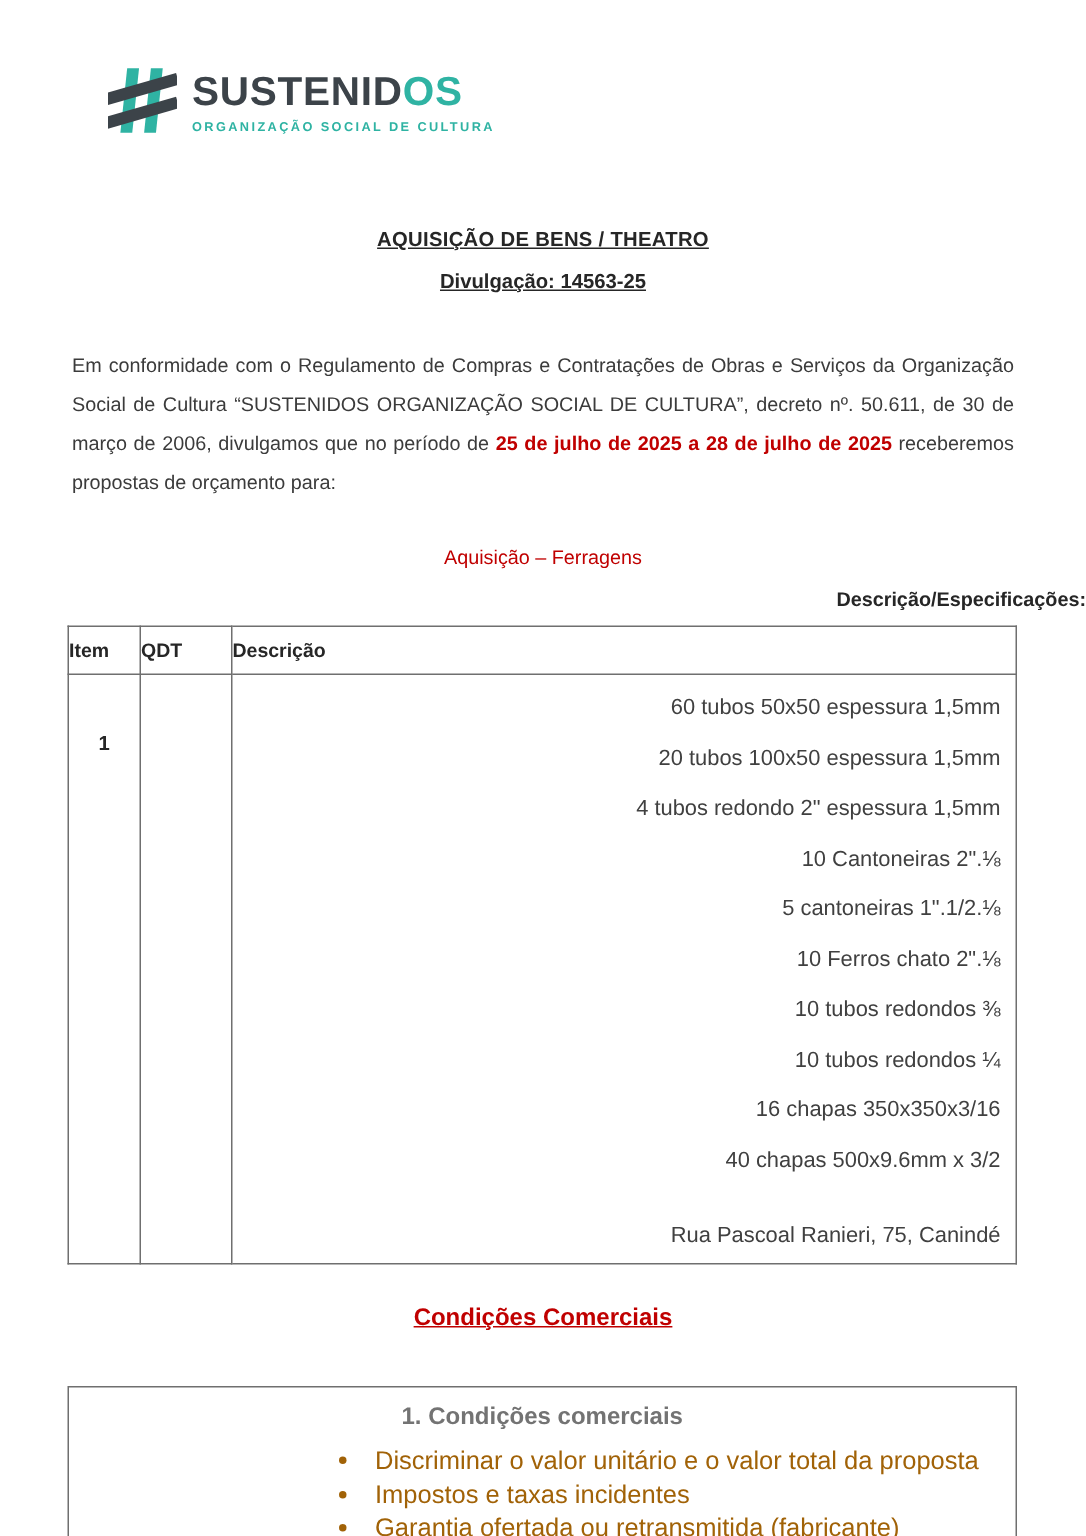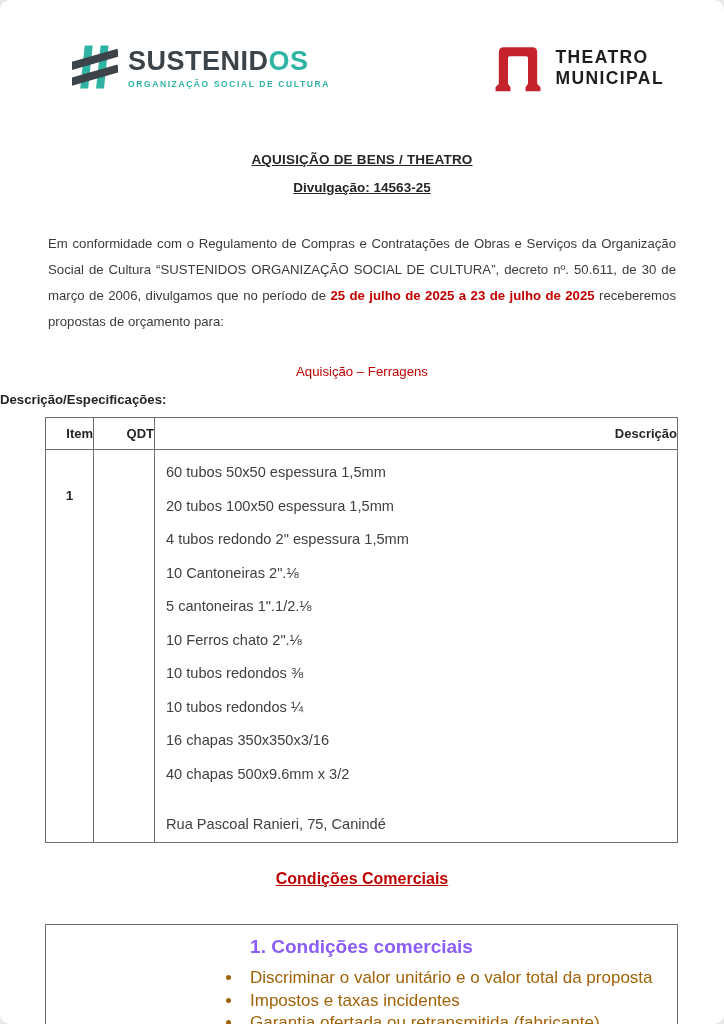--- a/index.html
+++ b/index.html
@@ -6,21 +6,20 @@
   html, body { background: #e8e8e8; }
   body { font-family: "Liberation Sans", sans-serif; }
   .page {
     position: relative;
     width: 724px;
     height: 1024px;
     margin: 0 auto;
     background: #ffffff;
     color: #3d3d3d;
     overflow: hidden;
-    border-radius: 10px;
   }
 
   
   .logos {
     display: flex;
     justify-content: space-between;
     align-items: flex-start;
     padding: 38px 60px 0 72px;
   }
   .sus-logo { display: flex; align-items: center; gap: 10px; }
@@ -83,61 +82,62 @@
   
   .section-heading {
     margin-top: 29px;
     text-align: center;
     font-size: 13.2px;
     font-weight: 400;
     color: #c00000;
   }
   .section-subheading {
     margin-top: 13px;
-    text-align: left;
+    text-align: right;
     font-size: 13.2px;
     font-weight: 700;
     color: #262626;
   }
 
   
   .spec-table {
     width: 633px;
     margin: 10px auto 0 45px;
     border-collapse: collapse;
     table-layout: fixed;
   }
   .spec-table th, .spec-table td {
     border: 1px solid #6f6f6f;
   }
   .spec-table th {
     height: 32px;
     font-size: 13px;
     font-weight: 700;
     color: #262626;
-    text-align: right;
+    text-align: left;
     vertical-align: middle;
   }
   .col-item { width: 48px; }
   .col-qdt  { width: 61px; }
   .cell-item {
     vertical-align: top;
     text-align: center;
     padding-top: 38px;
     font-size: 13.5px;
     font-weight: 700;
     color: #262626;
   }
   .cell-qdt { vertical-align: top; }
   .cell-desc {
     vertical-align: top;
     height: 393px;
     padding: 13px 10px 8px 11px;
     font-size: 14.6px;
     color: #404040;
+    text-align: right;
   }
   .desc-lines .desc-line { margin-bottom: 14.5px; line-height: 19px; }
   .desc-address { margin-top: 31px; line-height: 19px; }
 
   
   .cond-heading {
     margin-top: 27px;
     text-align: center;
     font-size: 16px;
     font-weight: 700;
@@ -145,23 +145,23 @@
     text-decoration: underline;
   }
   .cond-box {
     width: 633px;
     margin: 36px auto 0 45px;
     border: 1px solid #6f6f6f;
     padding: 11px 0 12px 0;
   }
   .cond-box-title {
     text-align: center;
-    font-size: 19px;
-    font-weight: 700;
-    color: #8b5cf6;
+    font-size: 16px;
+    font-weight: 700;
+    color: #737373;
   }
   .cond-list {
     margin: 13px 20px 0 197px;
     list-style: disc outside;
     font-size: 17px;
     color: #a16207;
   }
   .cond-list li { margin-bottom: 8.5px; padding-left: 7px; line-height: 14px; }
   .cond-list li:last-child { margin-bottom: 0; }
 </style>
@@ -181,35 +181,26 @@
           <rect x="-4" y="16" width="70" height="11" transform="rotate(-16 31 21.5)"></rect>
           <rect x="-4" y="38" width="70" height="11" transform="rotate(-16 31 43.5)"></rect>
         </g>
       </svg>
       <div class="sus-textcol">
         <div class="sus-name"><span>SUSTENID</span><span class="accent">OS</span></div>
         <div class="sus-tagline">ORGANIZAÇÃO SOCIAL DE CULTURA</div>
       </div>
     </div>
 
-    <div class="theatro-logo">
-      <svg class="theatro-arch" viewBox="0 0 60 56" aria-hidden="true">
-        <path fill="#c4232b" d="M3 56 L3 51 L7 47 L7 9 Q7 3 13 3 L47 3 Q53 3 53 9 L53 47 L57 51 L57 56 L39 56 L39 51 L42 47 L42 16 Q42 14 40 14 L20 14 Q18 14 18 16 L18 47 L21 51 L21 56 Z"></path>
-      </svg>
-      <div class="theatro-text">
-        <div>THEATRO</div>
-        <div>MUNICIPAL</div>
-      </div>
-    </div>
   </div>
 
   <div class="doc-title">AQUISIÇÃO DE BENS / THEATRO</div>
   <div class="doc-subtitle">Divulgação: 14563-25</div>
 
-  <p class="intro"><span>Em conformidade com o Regulamento de Compras e Contratações de Obras e Serviços da Organização Social de Cultura “SUSTENIDOS ORGANIZAÇÃO SOCIAL DE CULTURA”, decreto nº. 50.611, de 30 de março de 2006, divulgamos que no período de </span><span class="highlight">25 de julho de 2025 a 23 de julho de 2025</span><span> receberemos propostas de orçamento para:</span></p>
+  <p class="intro"><span>Em conformidade com o Regulamento de Compras e Contratações de Obras e Serviços da Organização Social de Cultura “SUSTENIDOS ORGANIZAÇÃO SOCIAL DE CULTURA”, decreto nº. 50.611, de 30 de março de 2006, divulgamos que no período de </span><span class="highlight">25 de julho de 2025 a 28 de julho de 2025</span><span> receberemos propostas de orçamento para:</span></p>
 
   <div class="section-heading">Aquisição – Ferragens</div>
   <div class="section-subheading">Descrição/Especificações:</div>
 
   <table class="spec-table">
     <colgroup>
       <col class="col-item">
       <col class="col-qdt">
       <col>
     </colgroup>

